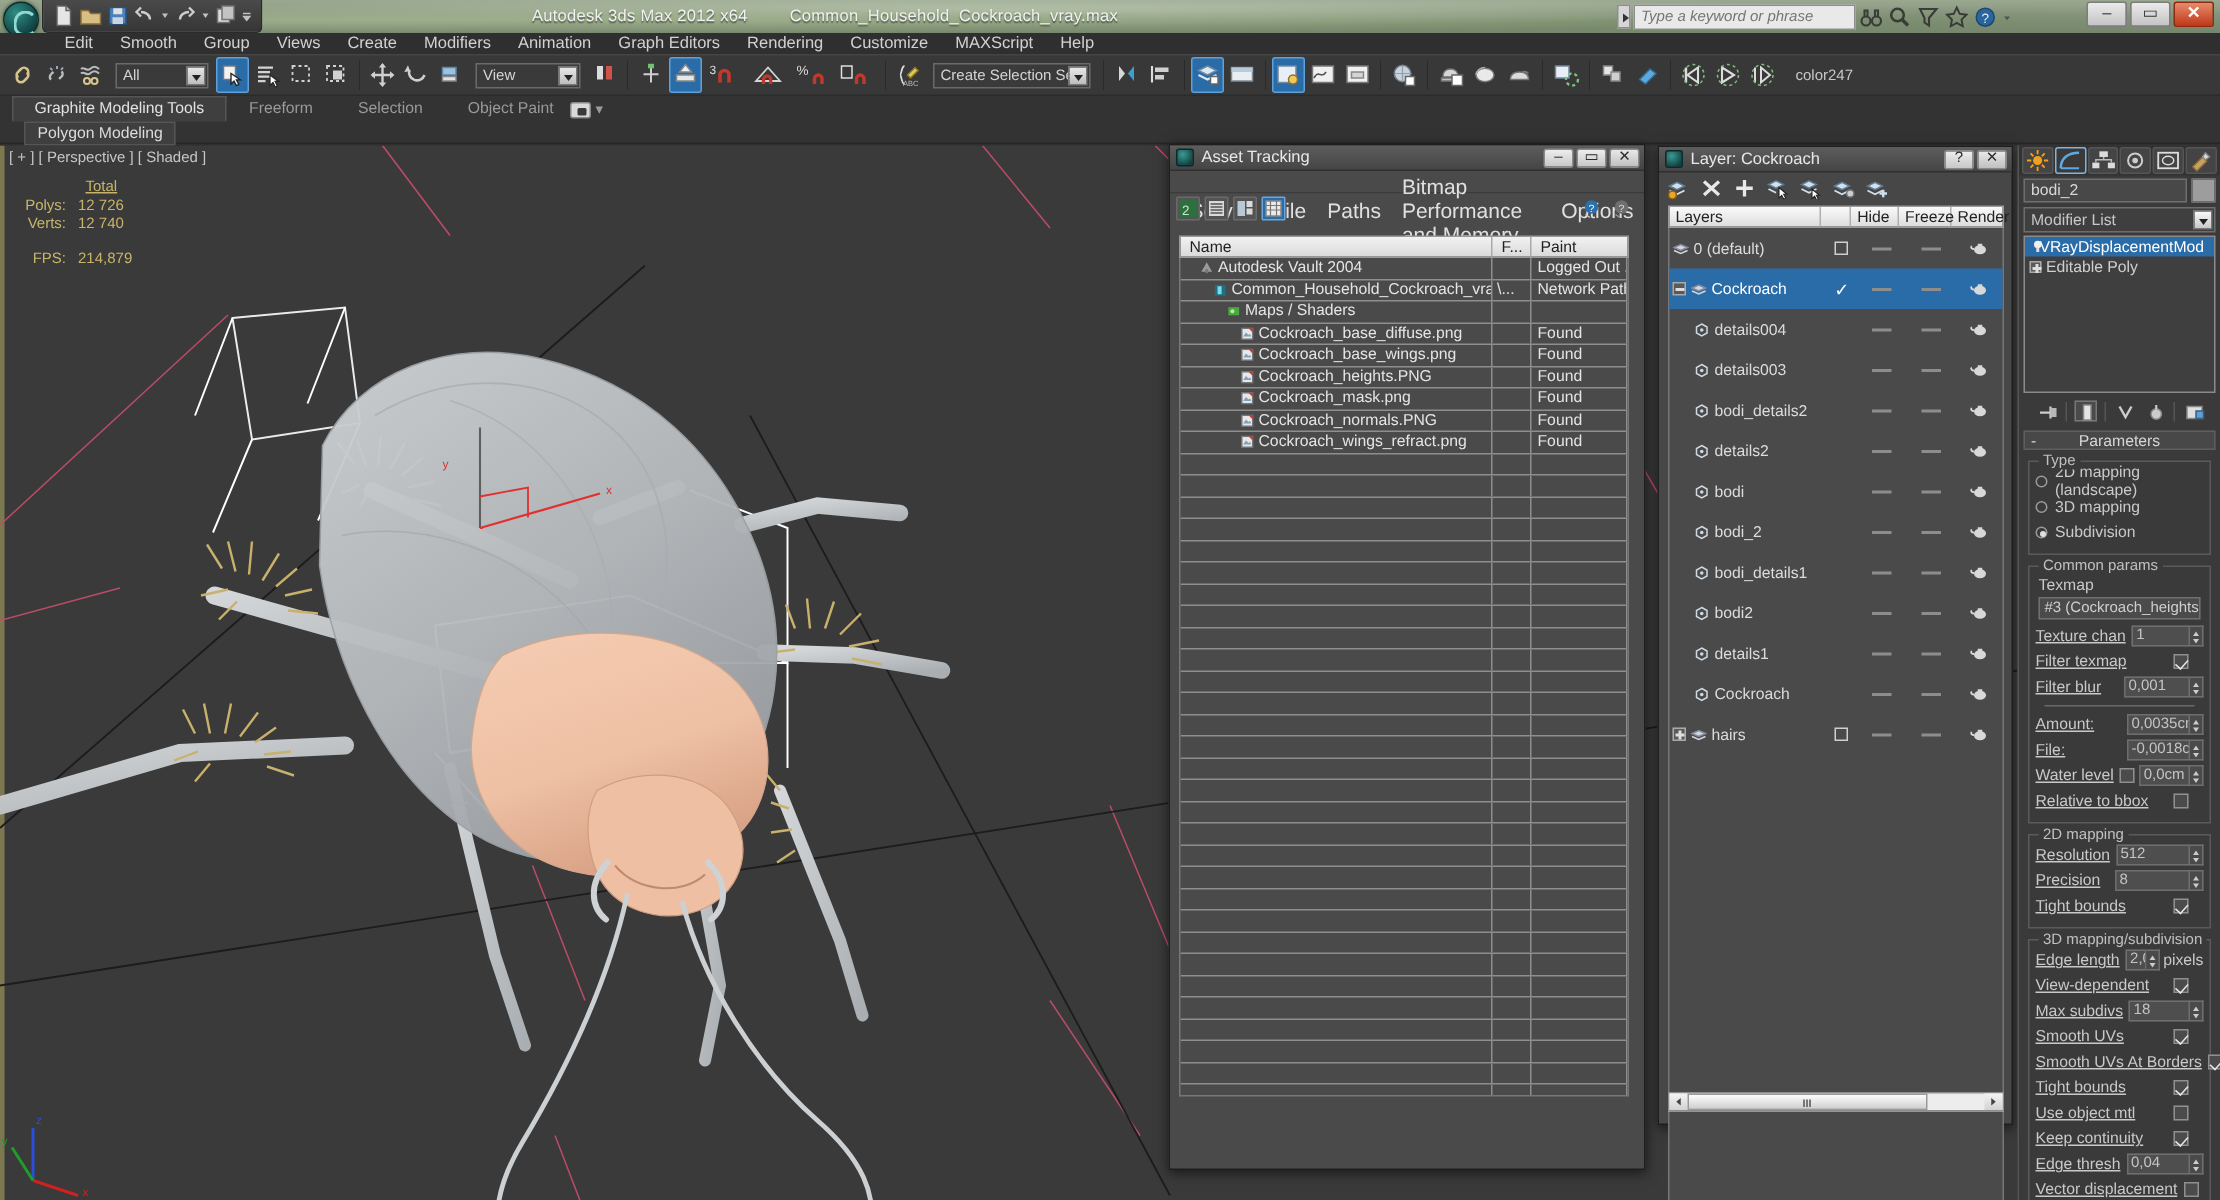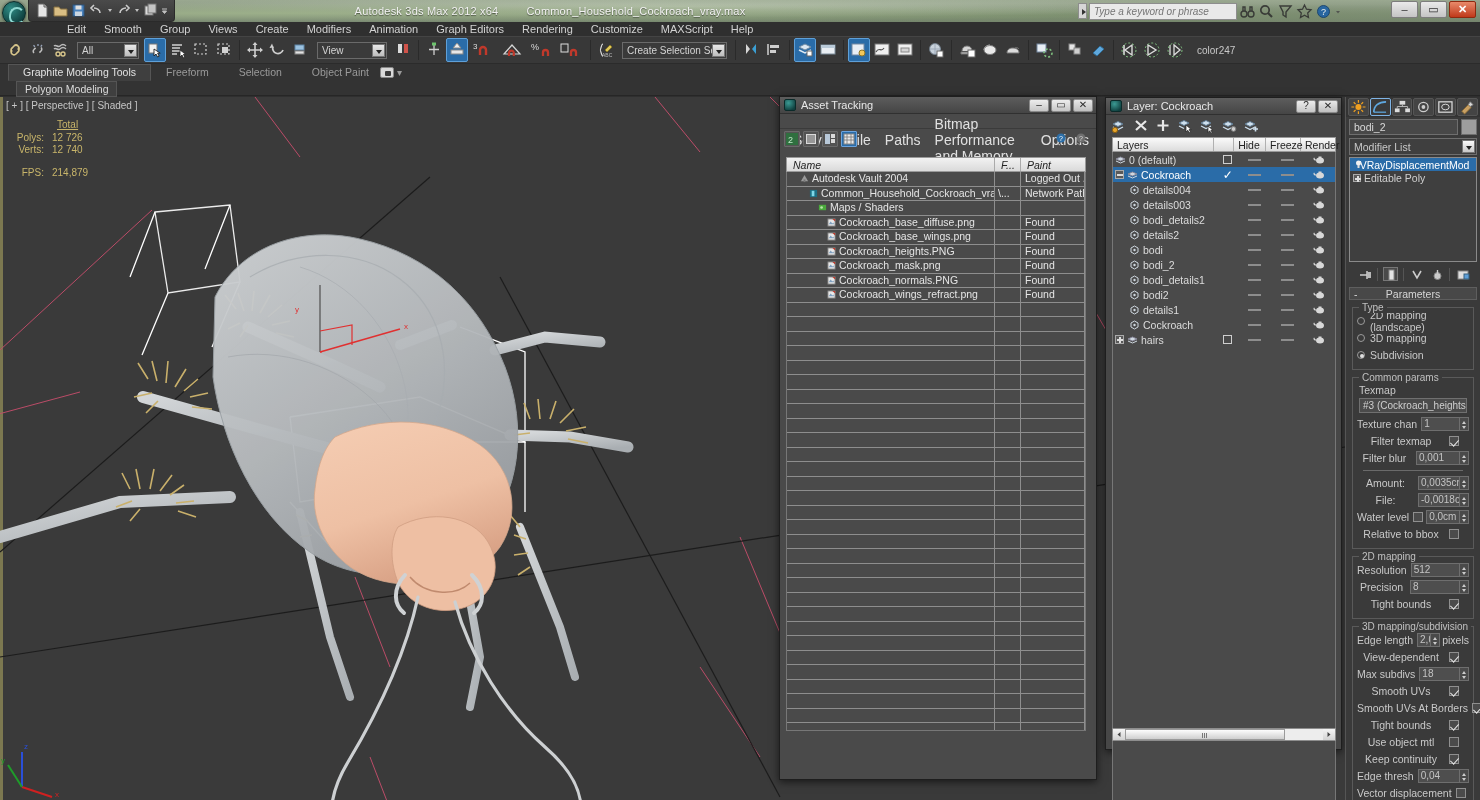--- a/index.html
+++ b/index.html
@@ -75,21 +75,21 @@
     position:relative;
   }
   .winbtn.close { background: linear-gradient(180deg,#e88a6a,#c0391a); border-color:#8d2a10; }
   .winbtn .g { position:absolute; inset:0; display:flex; align-items:center; justify-content:center;
     font-size:11px; color:#333; line-height:1; font-family:"Liberation Sans", sans-serif;}
   .winbtn.close .g { color:#fff; font-weight:bold; }
 
   
   .menubar {
     position:absolute; left:0; top:22px; width:1428px; height:14px;
-    background:#2f2f2f; display:flex; align-items:center; padding-left:34px;margin-left:24px;
+    background:#2f2f2f; display:flex; align-items:center; padding-left:34px;
   }
   .menubar .mi { font-size:11px; color:#d2d2d2; padding:0 9px; line-height:14px; cursor:default; }
 
   
   .maintoolbar {
     position:absolute; left:0; top:36px; width:1480px; height:28px;
     background:#383838; border-top:1px solid #444; border-bottom:1px solid #2b2b2b;
     display:flex; align-items:center; padding-left:4px; gap:1px;
   }
   .tbtn {
@@ -155,39 +155,39 @@
   #assetWin { left:779px; top:96px; width:318px; height:684px; background:#4a4a4a; }
   .at-menu { height:15px; display:flex; align-items:center; padding-left:6px; gap:0px;
     background:#4a4a4a; border-bottom:1px solid #3b3b3b;}
   .at-menu .mi { font-size:14px; color:#e0e0e0; padding:0 7px;margin-top:37px; }
   .at-tools { height:20px; display:flex; align-items:center; padding:0 4px; gap:3px; background:#4a4a4a;}
   .at-tb { width:16px; height:16px; border:1px solid #6a6a6a; background:#535353; position:relative; border-radius:1px;}
   .at-tb.active { border-color:#6ba3dd; background:#2a6ca8; }
   .at-table { position:absolute; left:6px; top:60px; width:300px; height:673px; }
   .at-head { display:flex; height:15px; background:linear-gradient(180deg,#f2f2f2,#dadada);
     border:1px solid #9a9a9a; color:#222; font-size:10.5px; }
-  .at-head div { border-right:1px solid #aaa; padding-left:6px; line-height:14px;font-style:italic; }
+  .at-head div { border-right:1px solid #aaa; padding-left:6px; line-height:14px; }
   .at-body { border:1px solid #777; border-top:none; background:#4a4a4a; height:559px; overflow:hidden; }
   .at-row { display:flex; height:14.5px; border-bottom:1px solid #8e8e8e; font-size:10.5px; color:#e5e5e5;}
   .at-row > div { border-right:1px solid #8e8e8e; line-height:13.5px; overflow:hidden; white-space:nowrap;}
   .c-name { width:208px; padding-left:4px; display:flex; align-items:center; gap:3px;}
   .c-f { width:26px; padding-left:3px;}
   .c-status { width:64px; padding-left:4px;}
   .ic-sm { width:9px; height:9px; display:inline-block; flex:none; }
 
   
   #layerWin { left:1105px; top:97px; width:237px; height:653px; background:#474747; }
   .ly-tools { height:20px; display:flex; align-items:center; padding:0 5px; gap:6px; }
   .ly-tb { width:16px; height:15px; position:relative; }
   .ly-table { position:absolute; left:6px; top:39px; width:224px; height:704px; }
   .ly-head { display:flex; height:15px; background:linear-gradient(180deg,#fafafa,#dcdcdc);
     border:1px solid #9a9a9a; color:#222; font-size:10.5px; }
   .ly-head div { border-right:1px solid #b0b0b0; line-height:14px; padding-left:4px; }
   .ly-body { border:1px solid #777; border-top:none; background:#4a4a4a; height:690px;}
-  .ly-row { display:flex; height:15px; font-size:10.5px; color:#dcdcdc; align-items:center;}
+  .ly-row { display:flex; height:27px; font-size:10.5px; color:#dcdcdc; align-items:center;}
   .ly-row.sel { background:#2a6ca8; color:#fff; }
   .ly-name { width:112px; display:flex; align-items:center; gap:3px; }
   .ly-chk { width:22px; display:flex; align-items:center; justify-content:center;}
   .ly-hide,.ly-freeze { width:35px; display:flex; align-items:center; justify-content:center;}
   .ly-render { width:34px; display:flex; align-items:center; justify-content:center;}
   .dash { width:13px; height:2px; background:#8d8d8d; display:inline-block; }
   .cbox { width:9px; height:9px; border:1px solid #cfcfcf; background:#4a4a4a; display:inline-block;}
   .teapot { width:13px; height:9px; display:inline-block;}
   .ly-hscroll { position:absolute; left:6px; top:630px; width:224px; height:13px;
     background:#ededed; border:1px solid #8d8d8d; display:flex; align-items:center;}
@@ -222,21 +222,21 @@
   .sb.on { border-color:#777; background:#4a4a4a;}
   .vline { width:1px; height:13px; background:#555; }
 
   .rollout { margin:3px 3px 0 3px; }
   .roll-head { height:13px; background:#484848; border:1px solid #5e5e5e; display:flex; align-items:center;
      justify-content:center; font-size:10.5px; color:#d6d6d6; position:relative;}
   .roll-head .mn { position:absolute; left:4px; }
   .group { border:1px solid #5a5a5a; margin:7px 3px 3px 3px; padding:6px 4px 4px 4px; position:relative;}
   .group > .gl { position:absolute; left:6px; top:-6px; background:#3a3a3a; padding:0 3px; font-size:10px; color:#c0c0c0;}
   .prow { display:flex; align-items:center; font-size:10.5px; color:#c9c9c9; margin-bottom:3px; height:14px;}
-  .prow .lbl { flex:1; text-align:center; padding-right:4px; white-space:nowrap;}
+  .prow .lbl { flex:1; text-align:left; padding-right:4px; white-space:nowrap;text-decoration:underline;}
   .radio { width:8px; height:8px; border-radius:50%; border:1px solid #9a9a9a; background:#3a3a3a;
     display:inline-block; margin-right:5px; flex:none; position:relative;}
   .radio.on:after{content:"";position:absolute;left:1.5px;top:1.5px;width:4px;height:4px;border-radius:50%;background:#e0e0e0;}
   .chk { width:10px; height:10px; border:1px solid #8f8f8f; background:#4b4b4b; display:inline-block; position:relative; flex:none;}
   .chk.on:after { content:""; position:absolute; left:2px; top:1px; width:4px; height:7px;
     border:solid #e6e6e6; border-width:0 1.6px 1.6px 0; transform:rotate(42deg); }
   .spin { height:14px; background:#4e4e4e; border:1px solid #6e6e6e; color:#c4c4c4; font-size:10px;
     padding:0 2px; line-height:12px; overflow:hidden; white-space:nowrap;}
   .spinup { width:9px; height:14px; background:#4a4a4a; border:1px solid #6e6e6e; border-left:none;
     position:relative; flex:none;}

